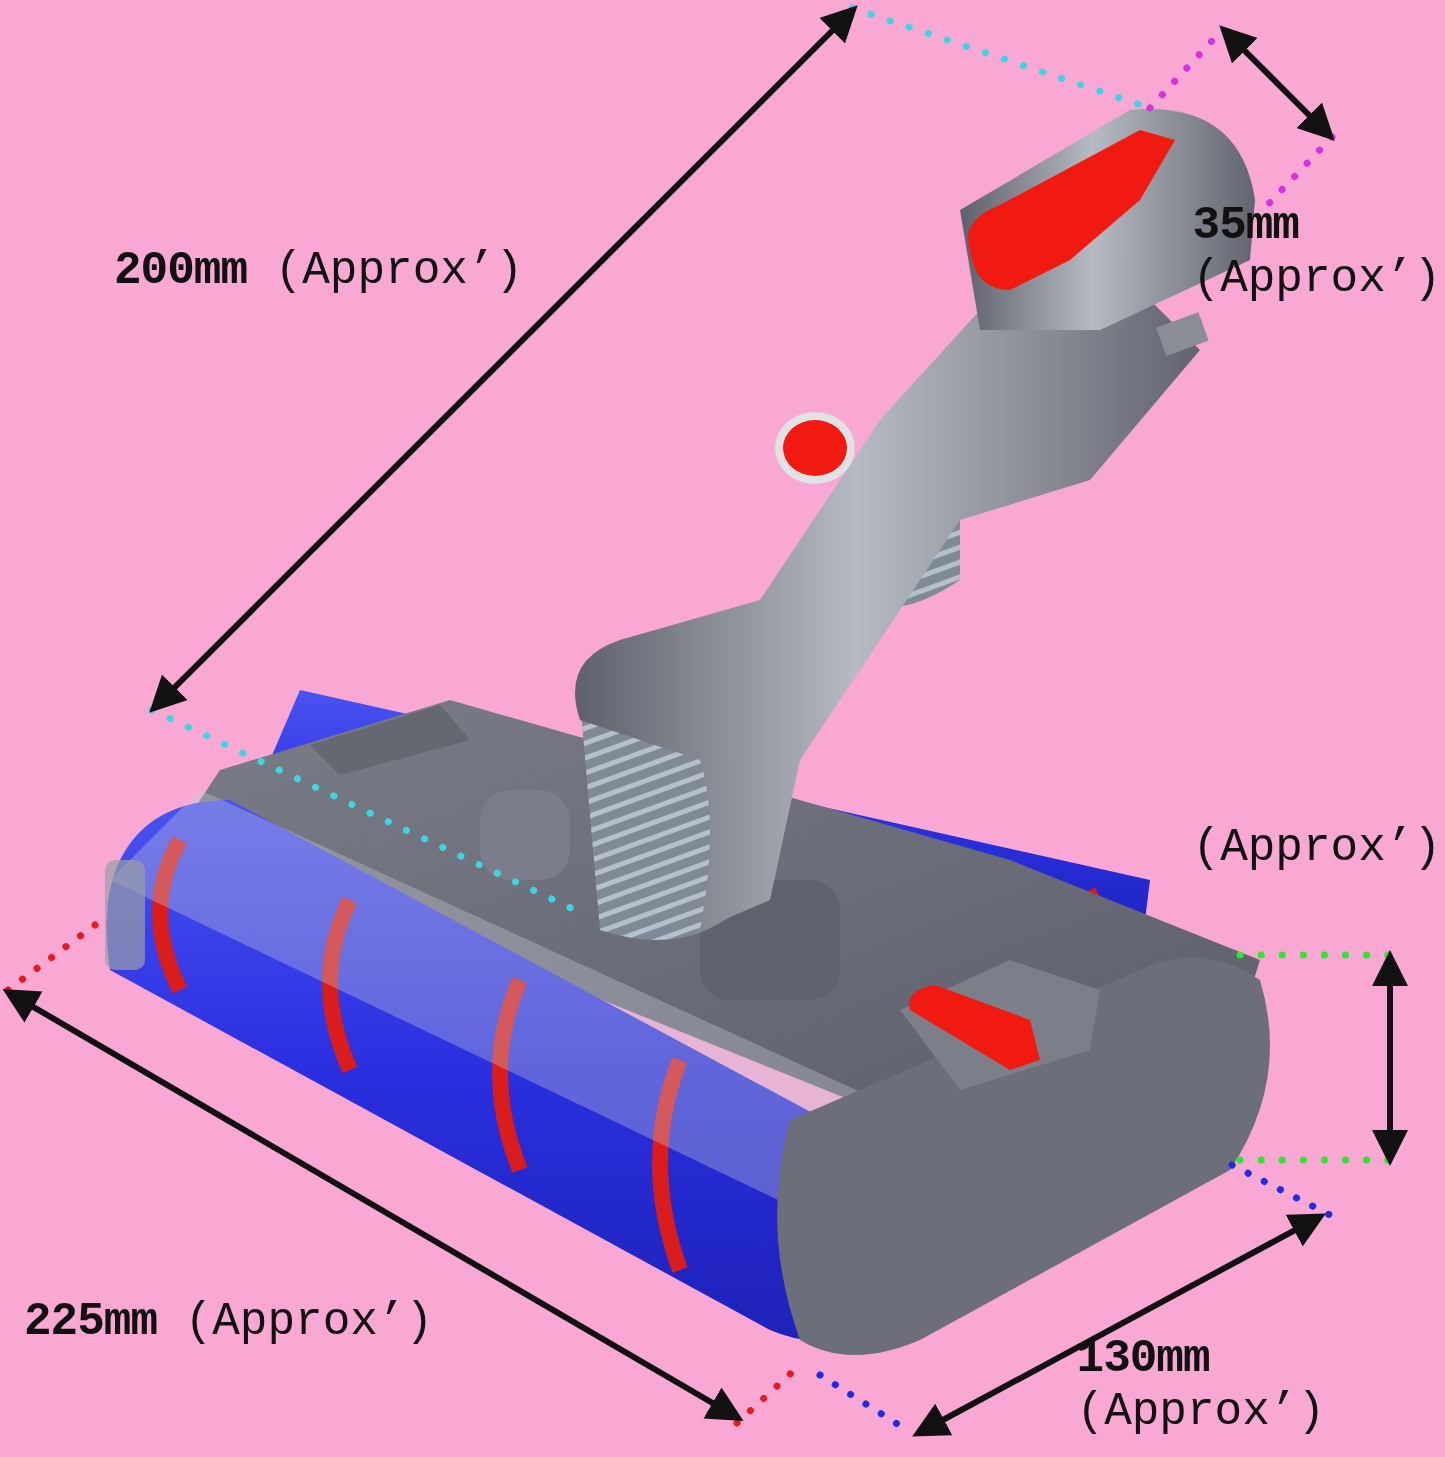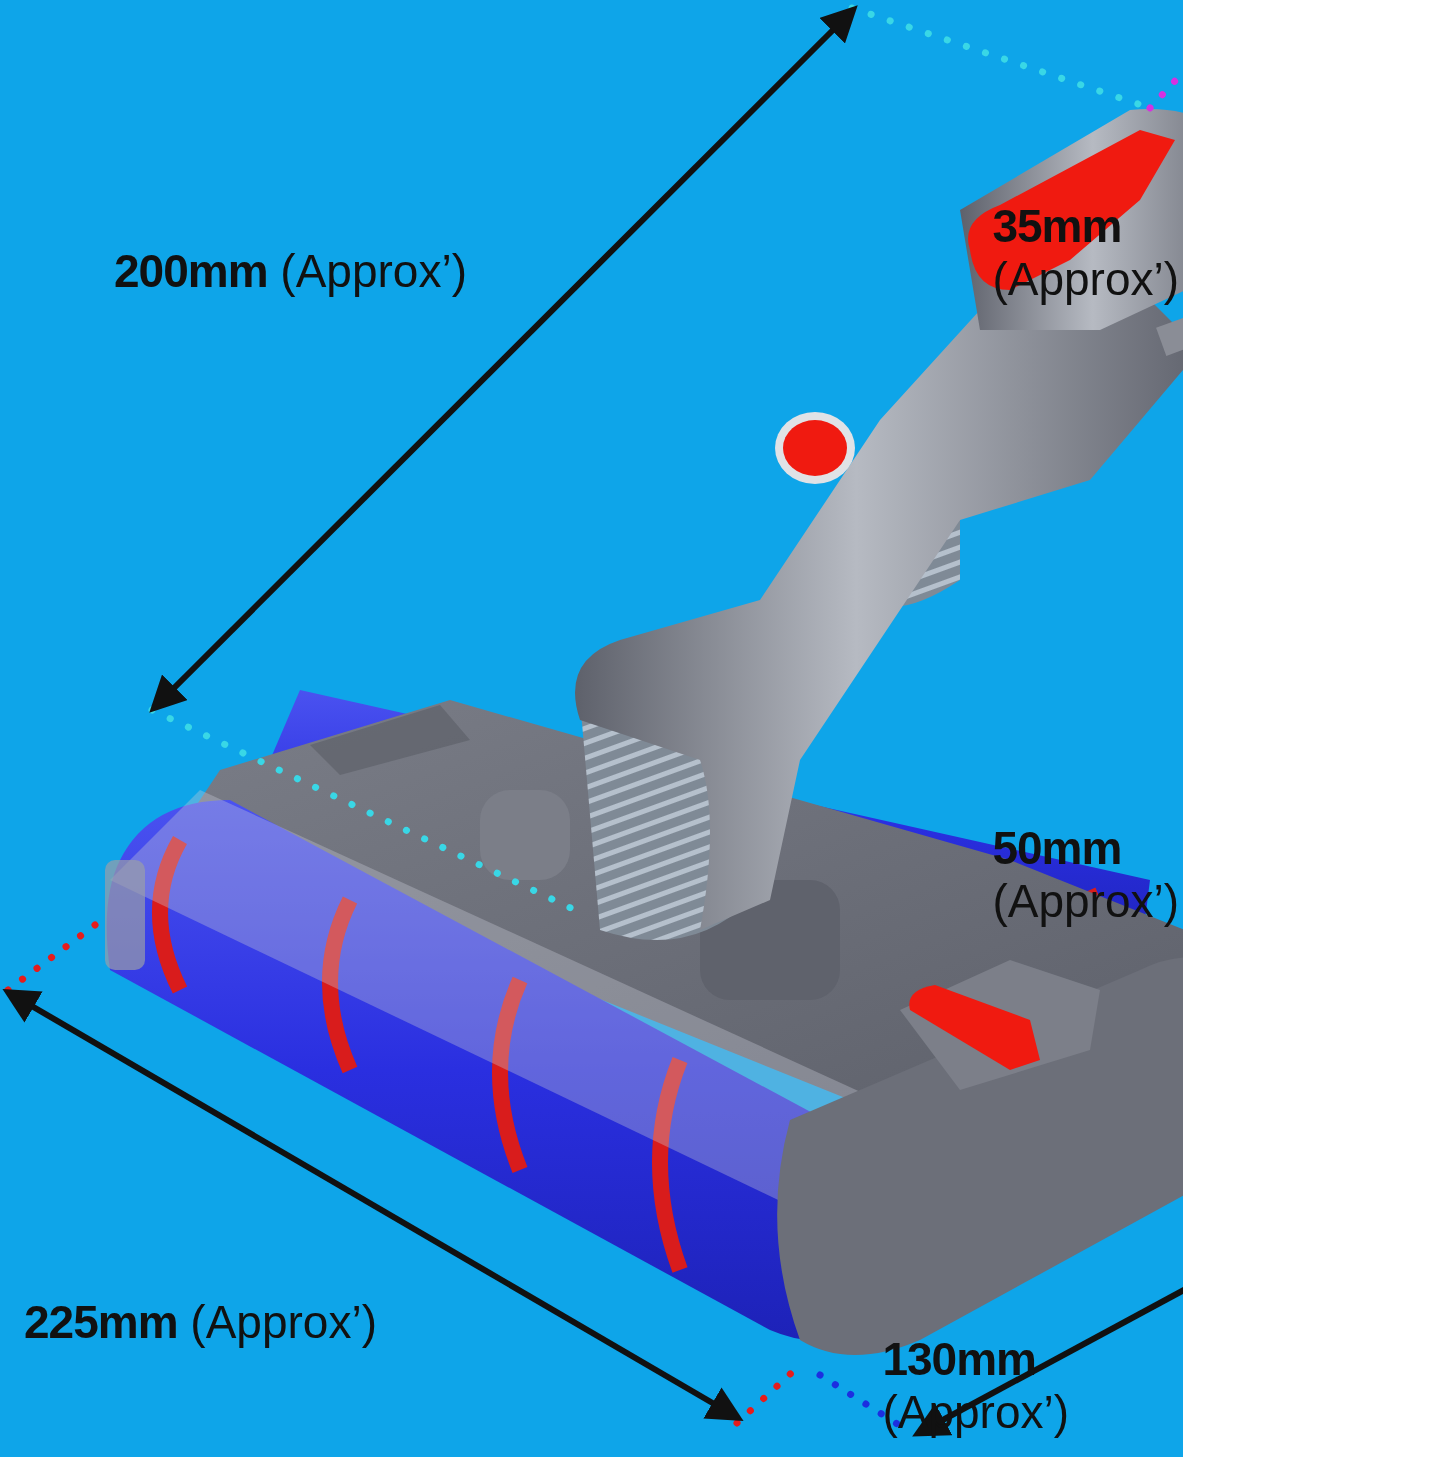--- a/index.html
+++ b/index.html
@@ -1,22 +1,22 @@
 <!DOCTYPE html>
 <html><head>
 <meta charset="utf-8">
 <style>
   html, body { margin: 0; padding: 0; background: #ffffff; }
   .canvas {
     position: relative;
-    width: 1183px;
+    width: 1445px;
     height: 1457px;
-    background: #0ea5e9;
+    background: #f9a8d4;
     overflow: hidden;
-    font-family: Liberation Sans, sans-serif;
+    font-family: Liberation Mono, monospace;
   }
   svg.art { position: absolute; left: 0; top: 0; }
   .label {
     position: absolute;
     color: #111111;
     font-size: 46px;
     line-height: 1.15;
     white-space: nowrap;
   }
   .label .num { font-weight: bold; letter-spacing: -1px; }
@@ -131,27 +131,26 @@
     <span class="num">200mm</span>
     <span class="approx">(Approx’)</span>
   </div>
 
   <div class="label stack" style="right:4px; top:200px;">
     <span class="num">35mm</span>
     <span class="approx">(Approx’)</span>
   </div>
 
   <div class="label stack" style="right:4px; top:822px;">
-    <span class="num">50mm</span>
     <span class="approx">(Approx’)</span>
   </div>
 
   <div class="label" style="left:24px; top:1296px;">
     <span class="num">225mm</span>
     <span class="approx">(Approx’)</span>
   </div>
 
-  <div class="label stack" style="right:114px; top:1333px;">
+  <div class="label stack" style="right:120px; top:1333px;">
     <span class="num">130mm</span>
     <span class="approx">(Approx’)</span>
   </div>
 
 </div>
 
 </body></html>

